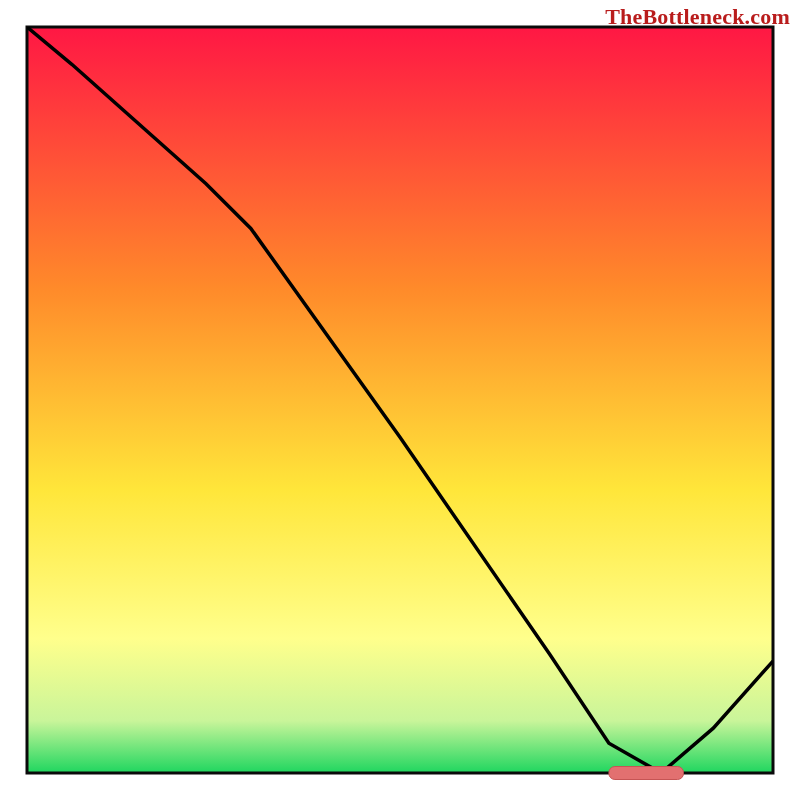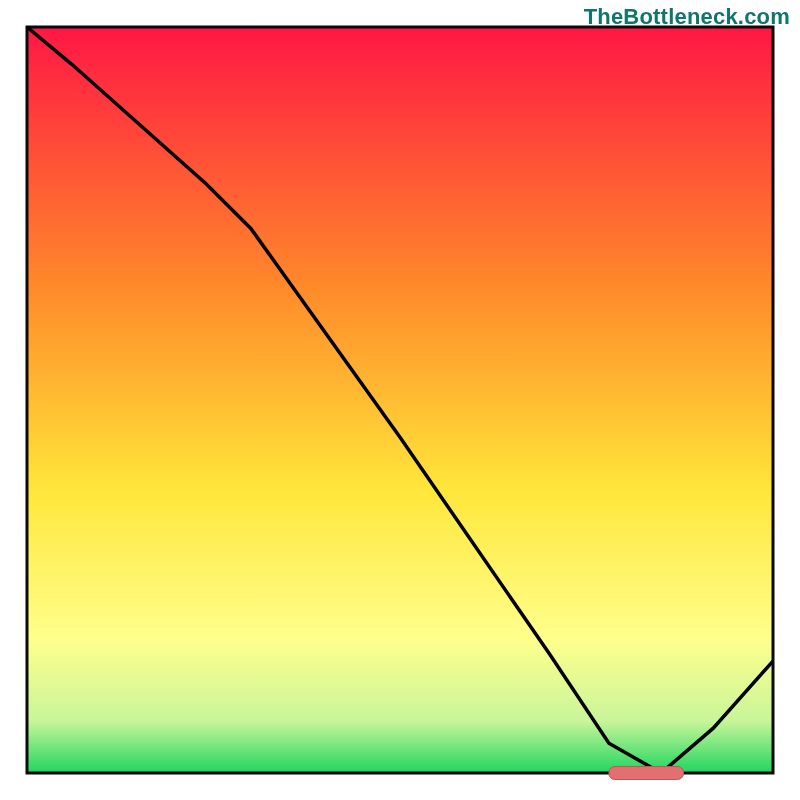--- a/index.html
+++ b/index.html
@@ -17,24 +17,24 @@
   }
   svg {
     position: absolute;
     top: 0;
     left: 0;
   }
   .watermark {
     position: absolute;
     top: 4px;
     right: 10px;
-    font-family: Liberation Sans, sans-serif;
+    font-family: Liberation Serif, serif;
     font-size: 22px;
     font-weight: 600;
-    color: #0f766e;
+    color: #b91c1c;
     letter-spacing: 0.2px;
     user-select: none;
   }
 </style>
 </head>
 <body>
 
 <div class="stage">
 
   <svg width="800" height="800" viewBox="0 0 800 800">

